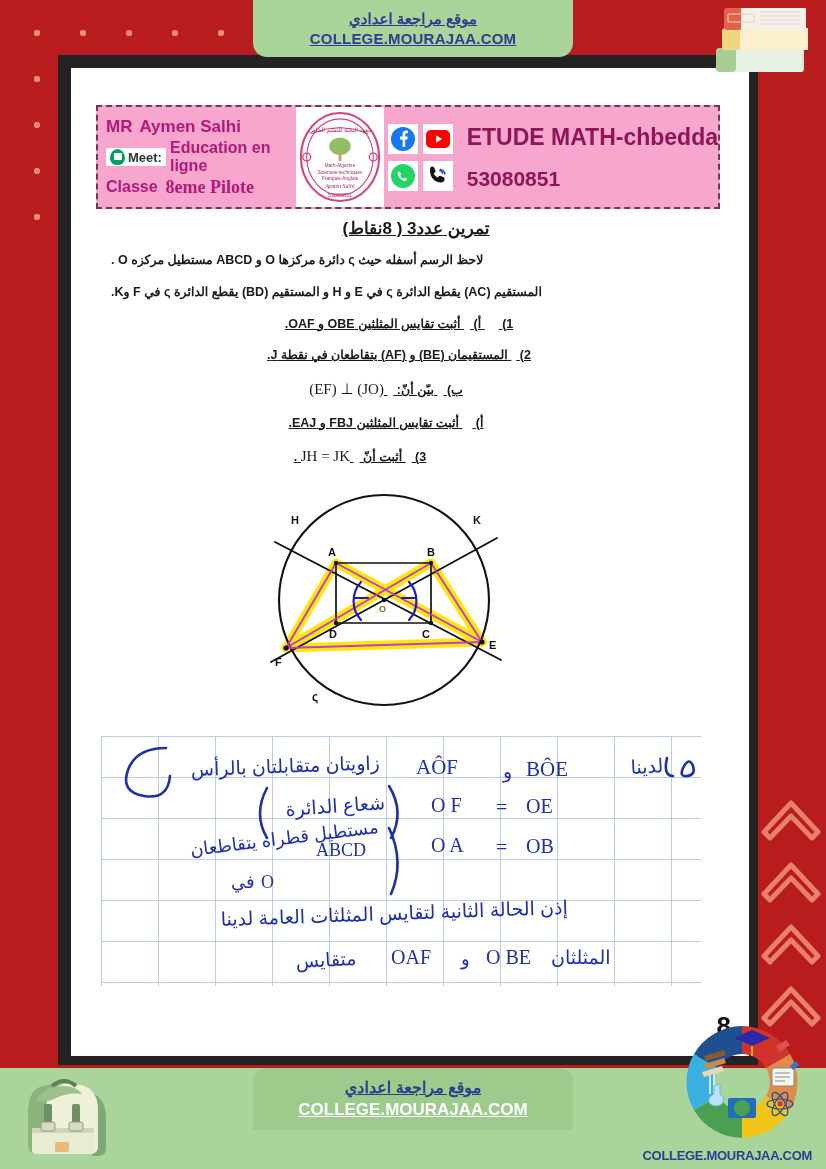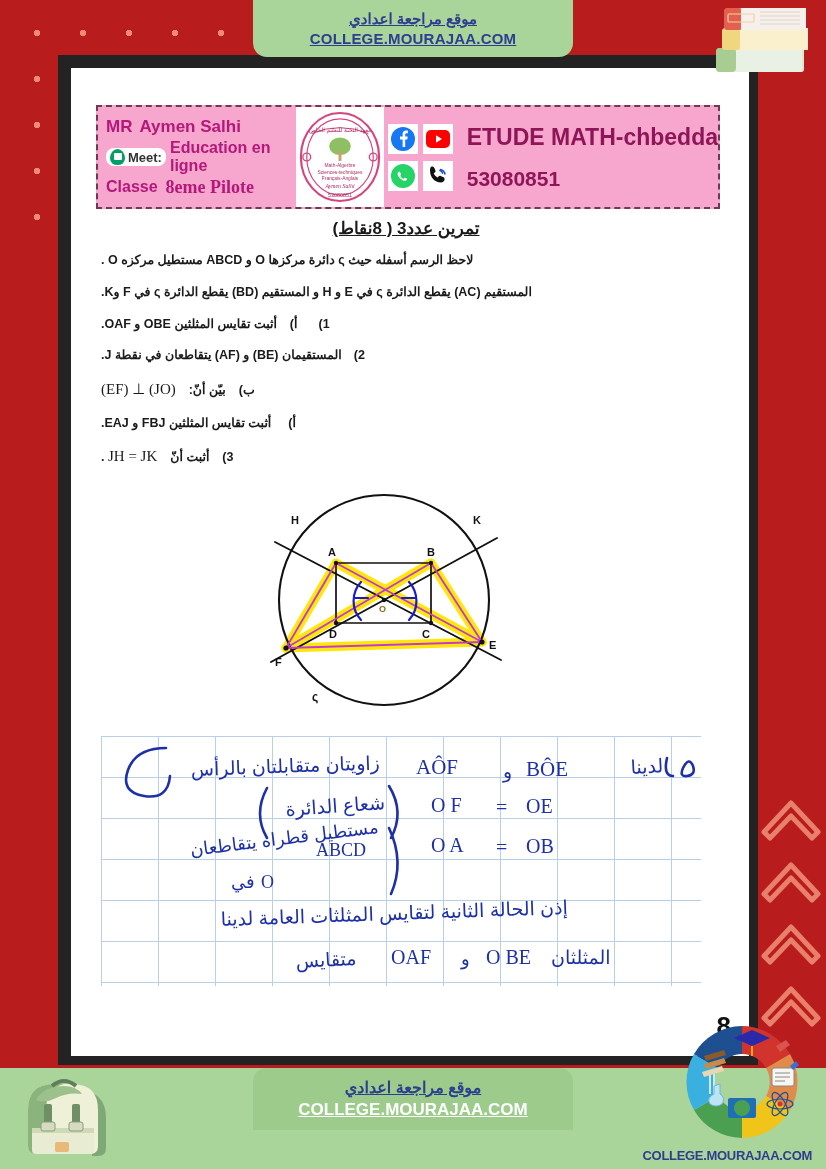--- a/index.html
+++ b/index.html
@@ -59,21 +59,21 @@
     position:absolute;left:25px;top:37px;width:620px;height:100px;
     background:#f7a6cd;border:2px dashed #6c3a55;
     display:flex;align-items:stretch;
   }
   #banner-left{width:255px;padding:5px 16px 0 8px;box-sizing:border-box;}
   .b-row{display:flex;align-items:center;height:30px;}
   .b-strong{color:#b3187a;font-weight:bold;font-size:17px;}
   .b-strong2{color:#b3187a;font-weight:bold;font-size:16px;}
   .meet-chip{
     background:#fff;display:inline-flex;align-items:center;gap:3px;
-    padding:1px 4px;margin-right:4px;border-radius:8px;
+    padding:1px 4px;margin-right:4px;
   }
   .meet-chip .mtext{color:#333;font-size:13px;font-weight:bold;}
   .meet-pin{width:15px;height:16px;position:relative;}
   .meet-pin i{
     position:absolute;inset:0;background:#00a064;
     border-radius:50% 50% 50% 50%/60% 60% 40% 40%;
   }
   .meet-pin i::after{
     content:"";position:absolute;left:3.5px;top:4px;width:8px;height:7px;
     background:#fff;border-radius:1px;
@@ -81,30 +81,30 @@
   #banner-seal{width:98px;display:flex;align-items:center;justify-content:center;background:#fff;}
   #banner-icons{width:100px;display:flex;flex-direction:column;justify-content:center;gap:7px;padding-left:4px;box-sizing:border-box;}
   .icon-pair{display:flex;gap:5px;}
   .sq-ico{width:30px;height:30px;background:#fff;display:flex;align-items:center;justify-content:center;}
   #banner-right{flex:1;display:flex;flex-direction:column;justify-content:center;padding-left:6px;}
   #banner-right .etude{color:#8e1558;font-weight:bold;font-size:23px;white-space:nowrap;}
   #banner-right .phone{color:#8e1558;font-weight:bold;font-size:21px;margin-top:16px;}
 
   
   #exercise{
-    position:absolute;left:30px;top:150px;width:610px;
+    position:absolute;left:40px;top:150px;width:610px;
     direction:rtl;color:#1a1a1a;
   }
   #ex-title{
     text-align:center;font-size:17px;font-weight:bold;
     text-decoration:underline;margin-bottom:12px;
   }
   .ex-line{font-size:12.5px;font-weight:bold;margin:0 0 13px 0;line-height:1.5;}
   .ex-line.c{text-align:left;}
-  .ex-line.r{text-align:left;}
+  .ex-line.r{text-align:center;text-decoration:underline;}
   .ex-indent1{margin-right:34px;}
   .ex-indent2{margin-right:60px;}
   .ex-indent3{margin-right:112px;}
   .ltr{direction:ltr;display:inline-block;}
   .serif{font-family:"Liberation Serif", serif;font-size:15px;font-weight:normal;}
 
   
   #figure{position:absolute;left:168px;top:392px;width:300px;height:260px;}
 
   

